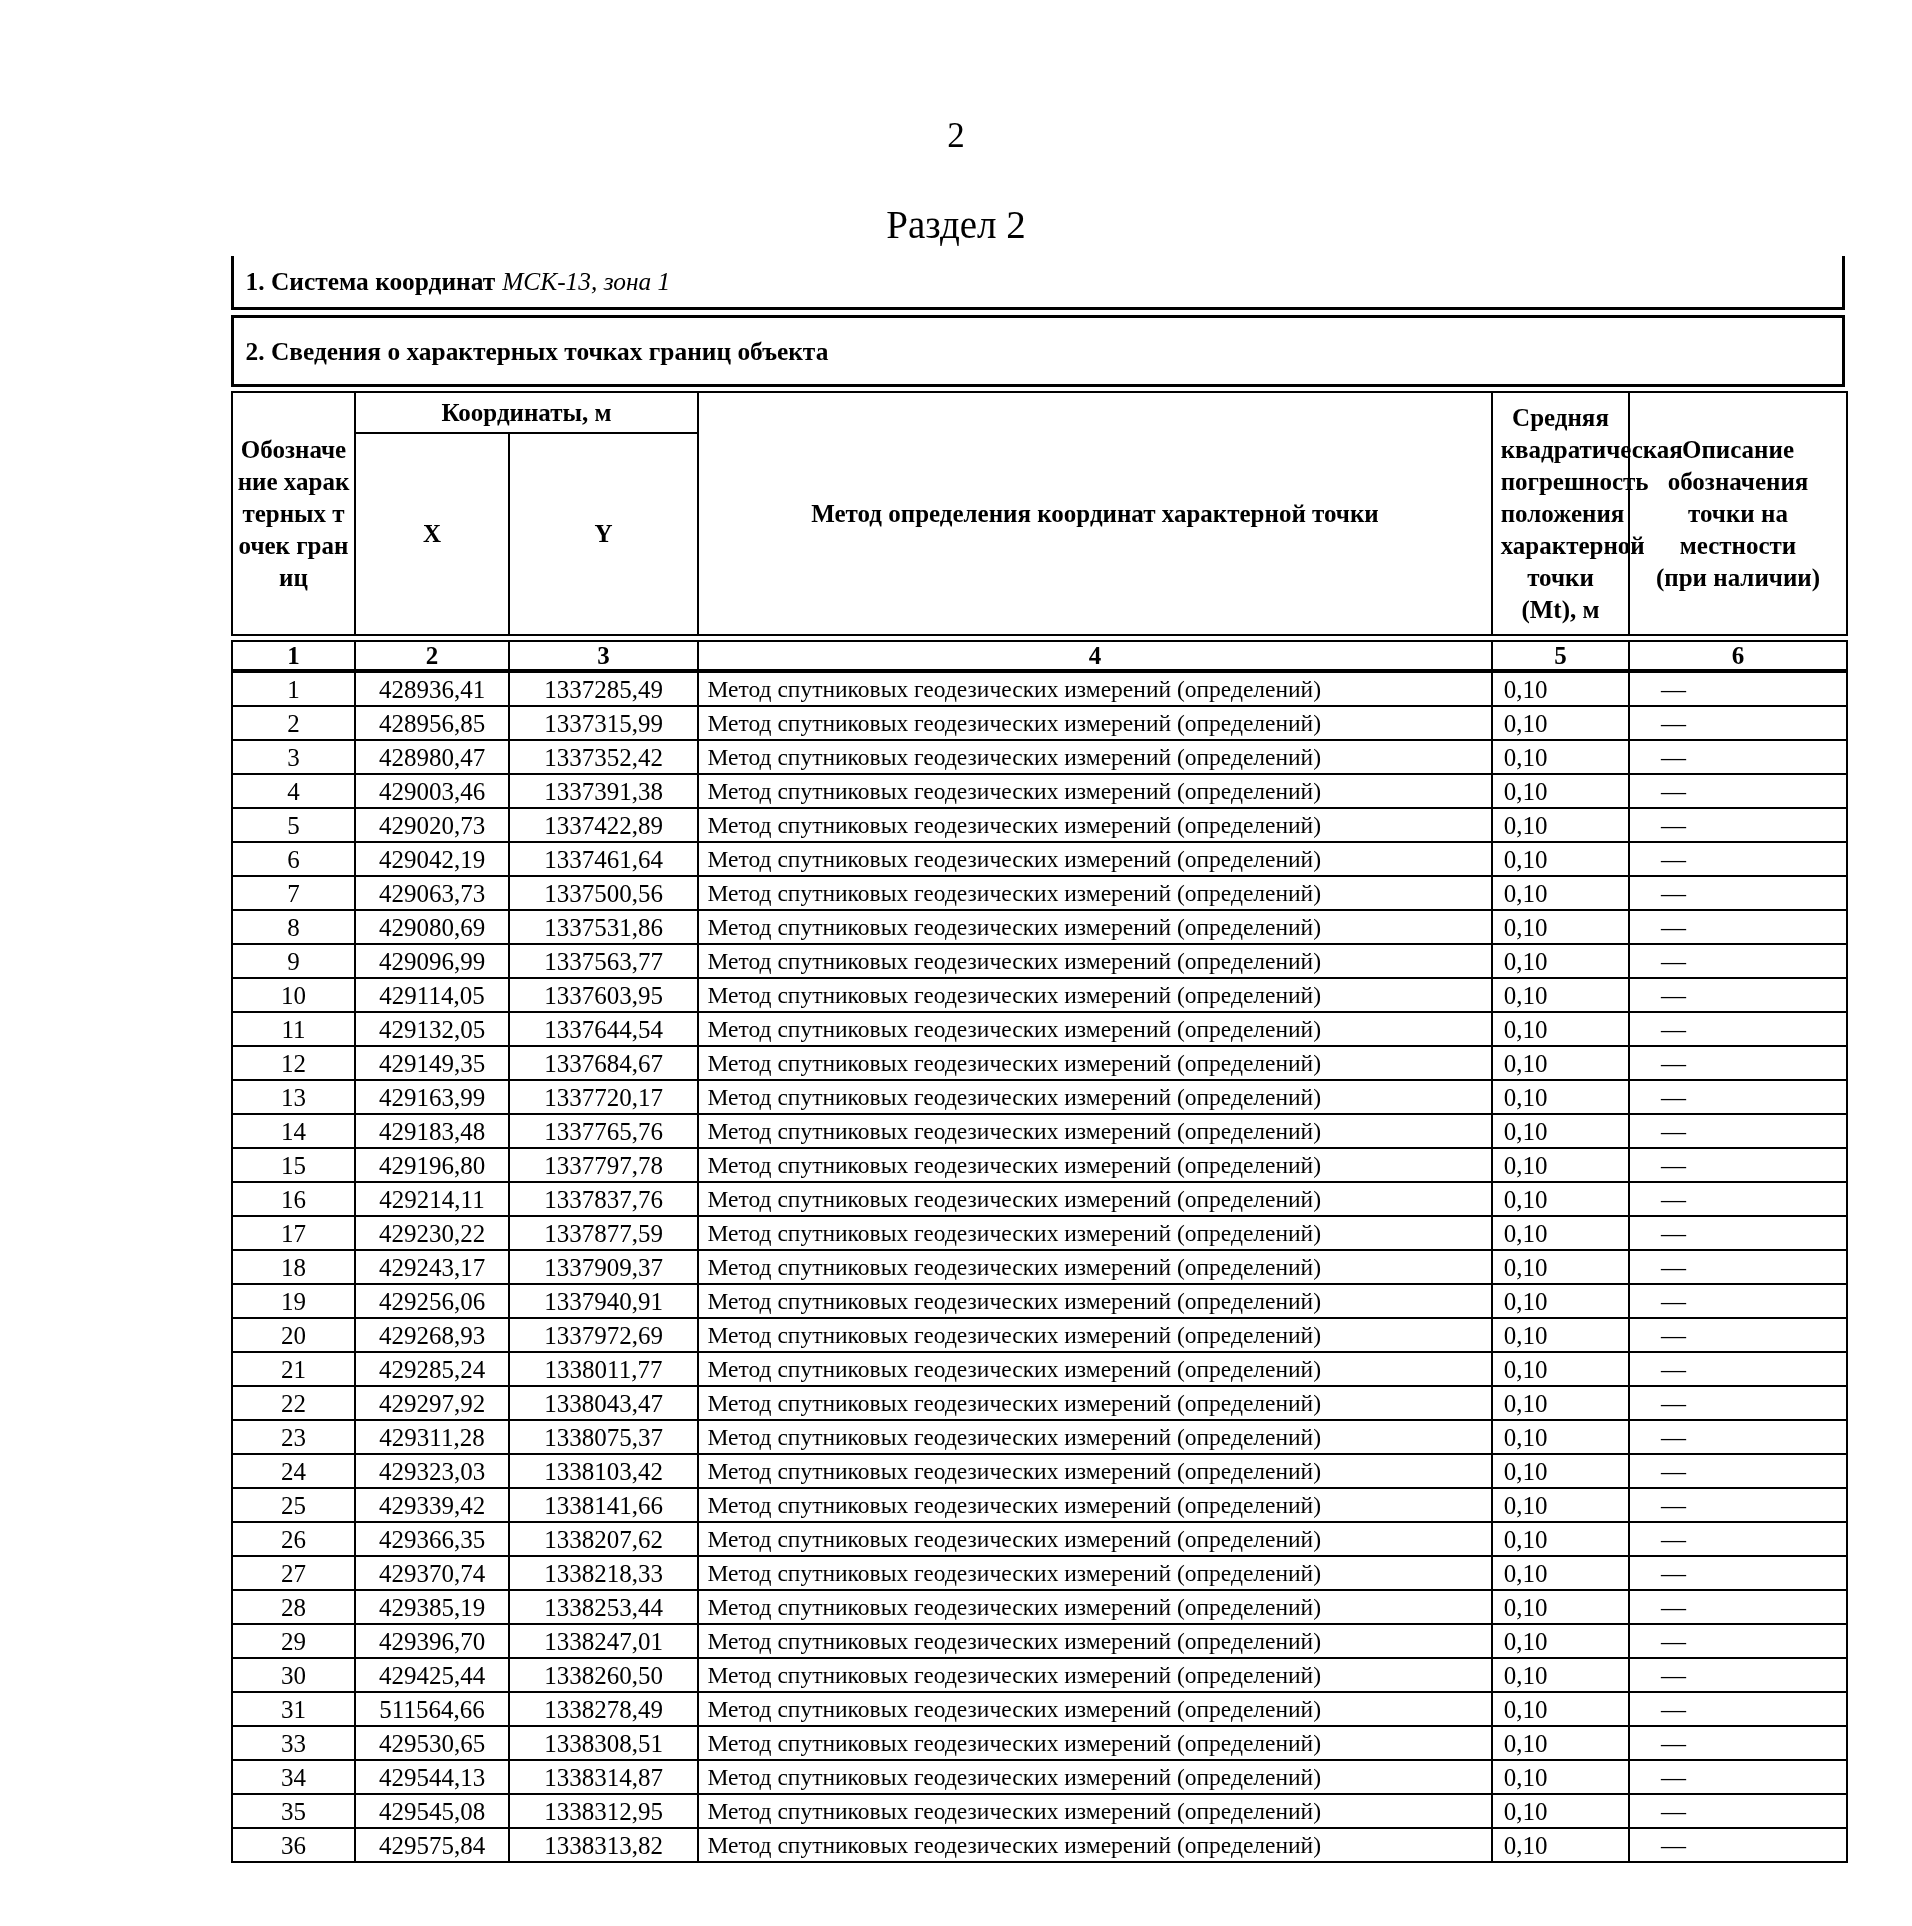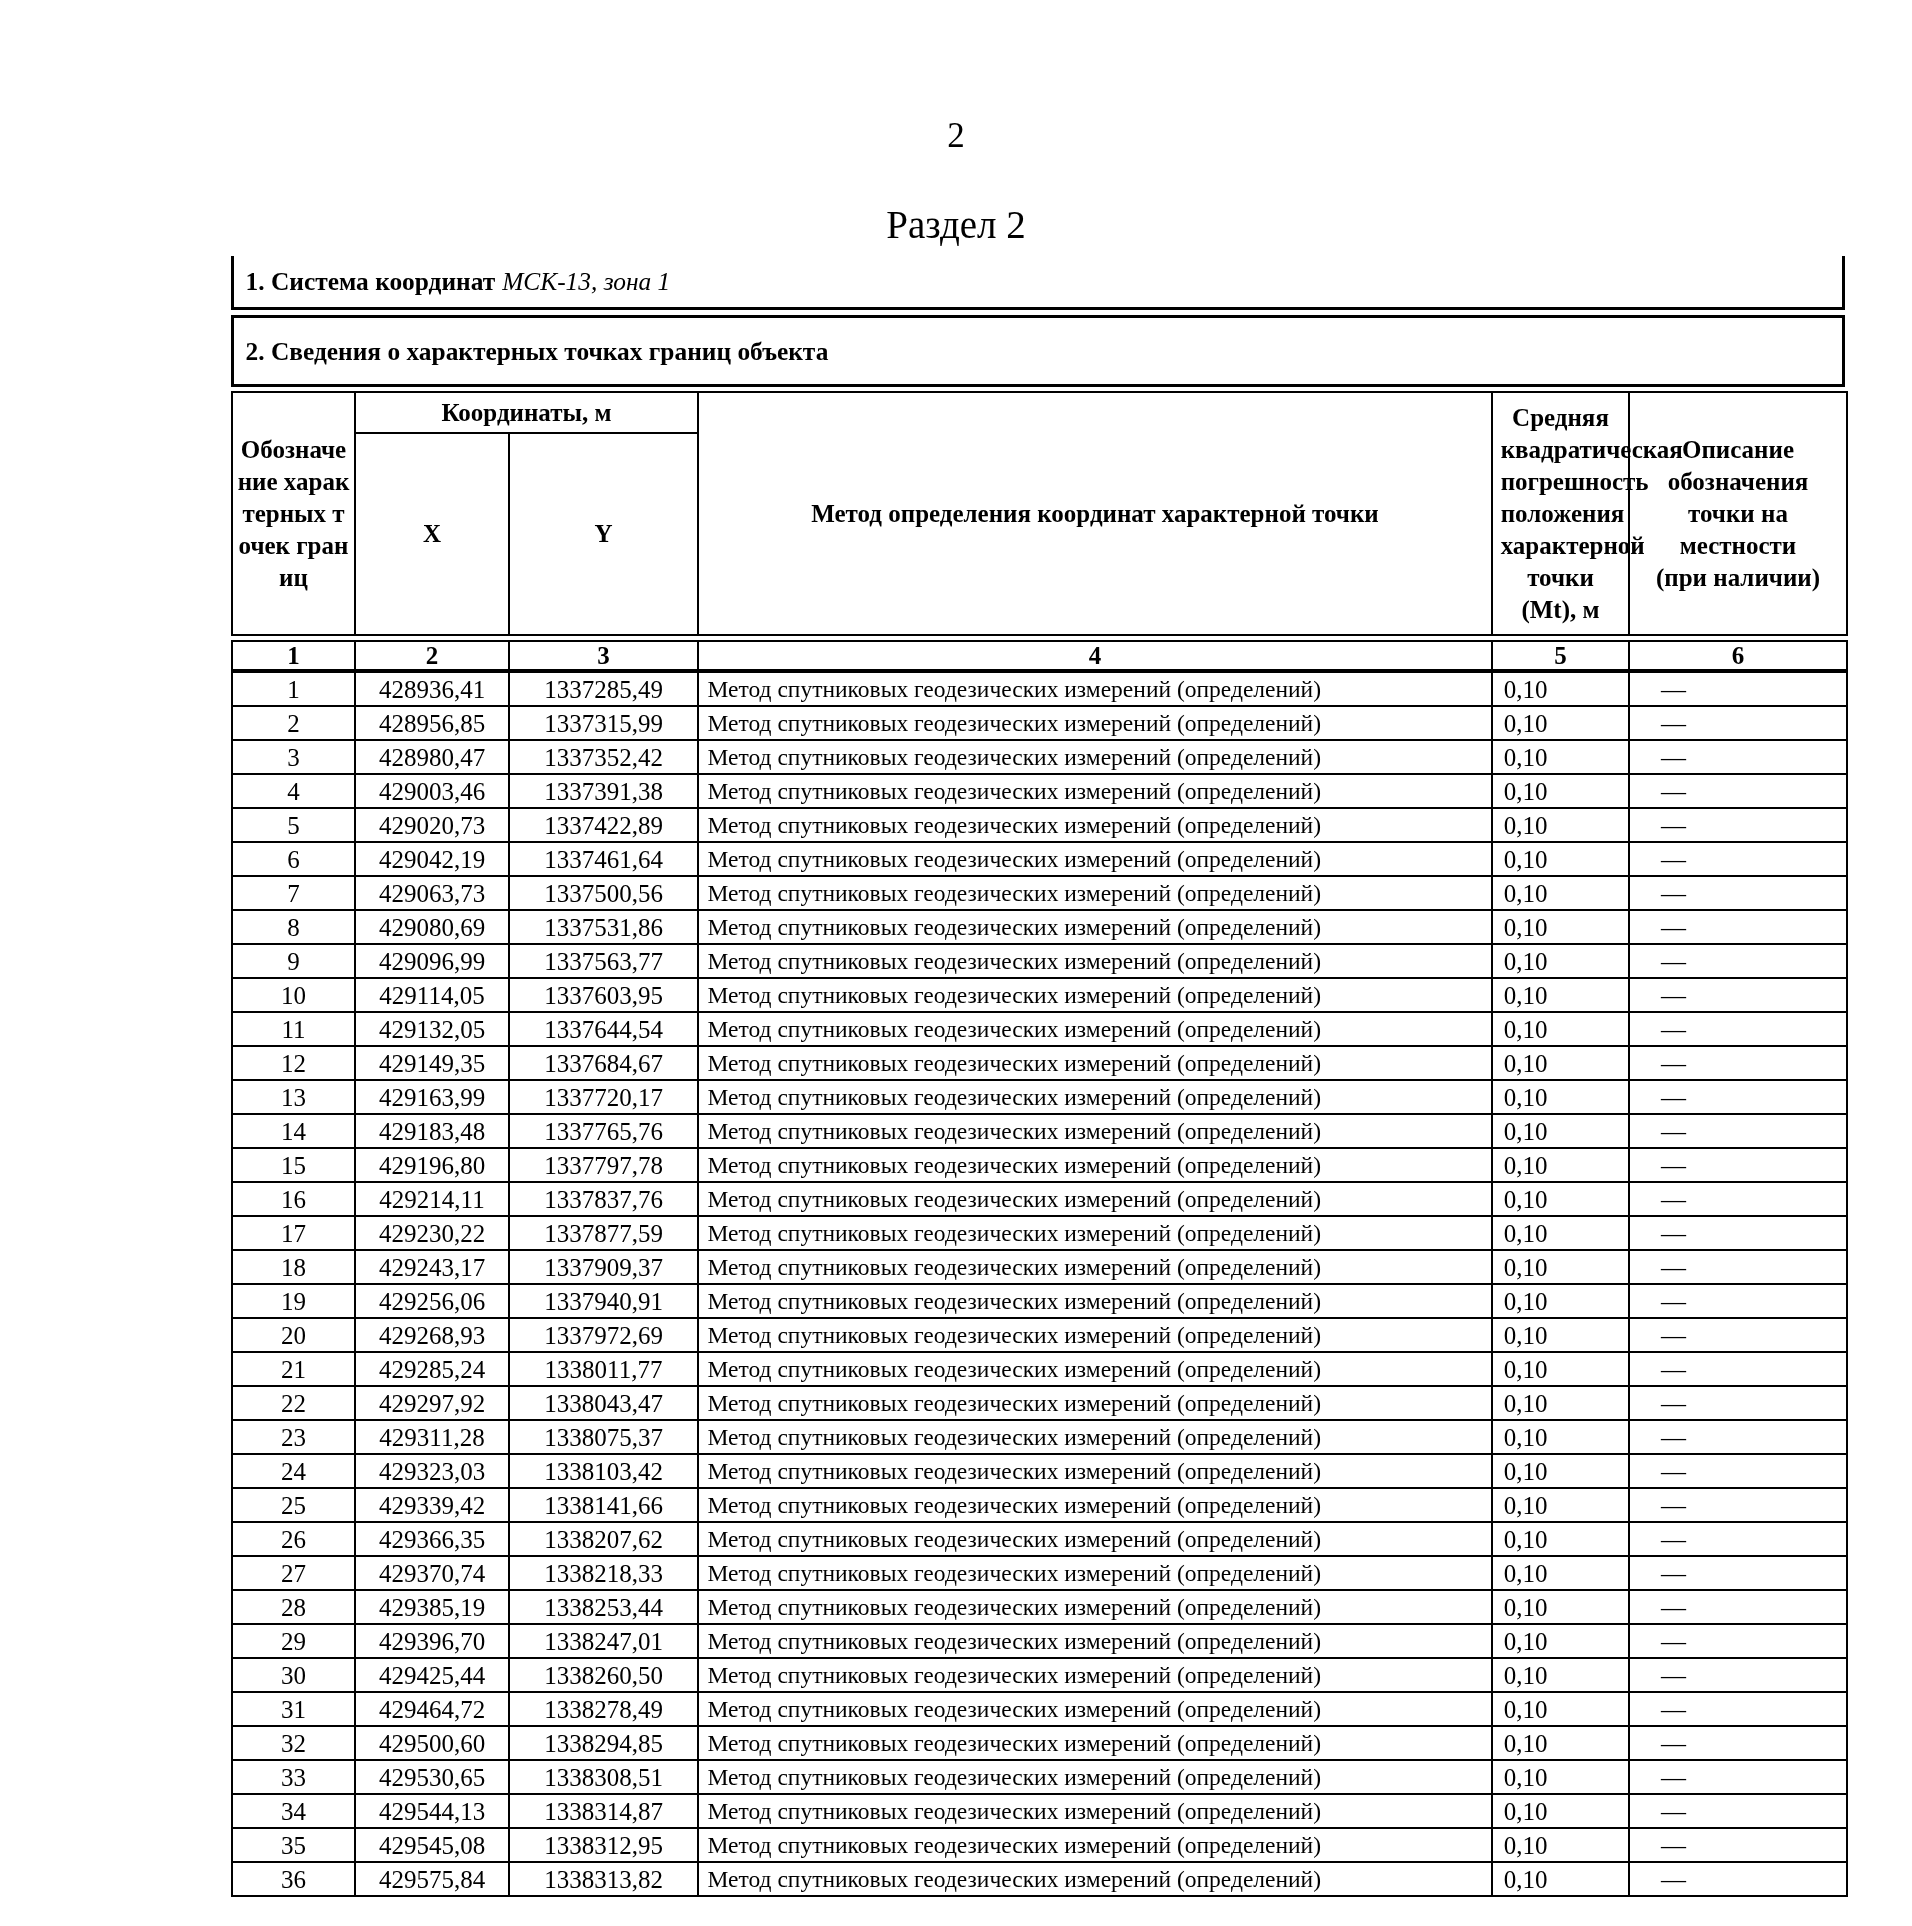--- a/index.html
+++ b/index.html
@@ -334,30 +334,22 @@
         <tr>
           <td>30</td>
           <td>429425,44</td>
           <td>1338260,50</td>
           <td class="method">Метод спутниковых геодезических измерений (определений)</td>
           <td class="mt">0,10</td>
           <td class="desc">—</td>
         </tr>
         <tr>
           <td>31</td>
-          <td>429464,72</td>
+          <td>511564,66</td>
           <td>1338278,49</td>
-          <td class="method">Метод спутниковых геодезических измерений (определений)</td>
-          <td class="mt">0,10</td>
-          <td class="desc">—</td>
-        </tr>
-        <tr>
-          <td>32</td>
-          <td>429500,60</td>
-          <td>1338294,85</td>
           <td class="method">Метод спутниковых геодезических измерений (определений)</td>
           <td class="mt">0,10</td>
           <td class="desc">—</td>
         </tr>
         <tr>
           <td>33</td>
           <td>429530,65</td>
           <td>1338308,51</td>
           <td class="method">Метод спутниковых геодезических измерений (определений)</td>
           <td class="mt">0,10</td>

